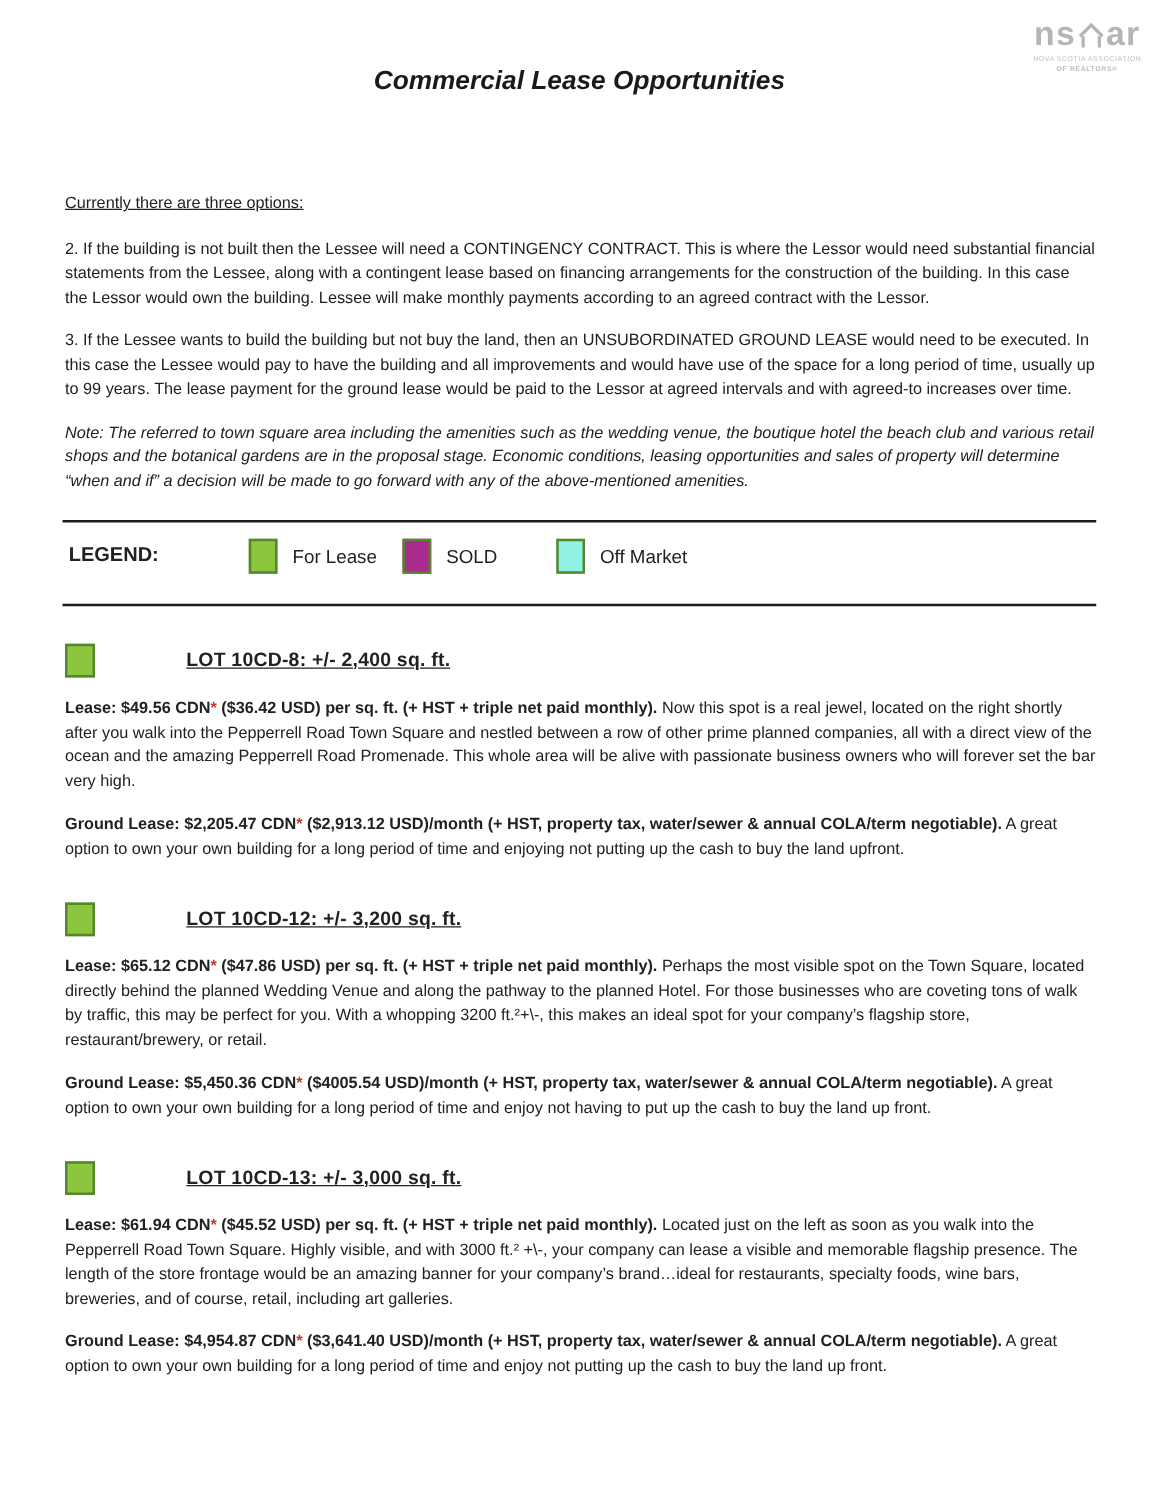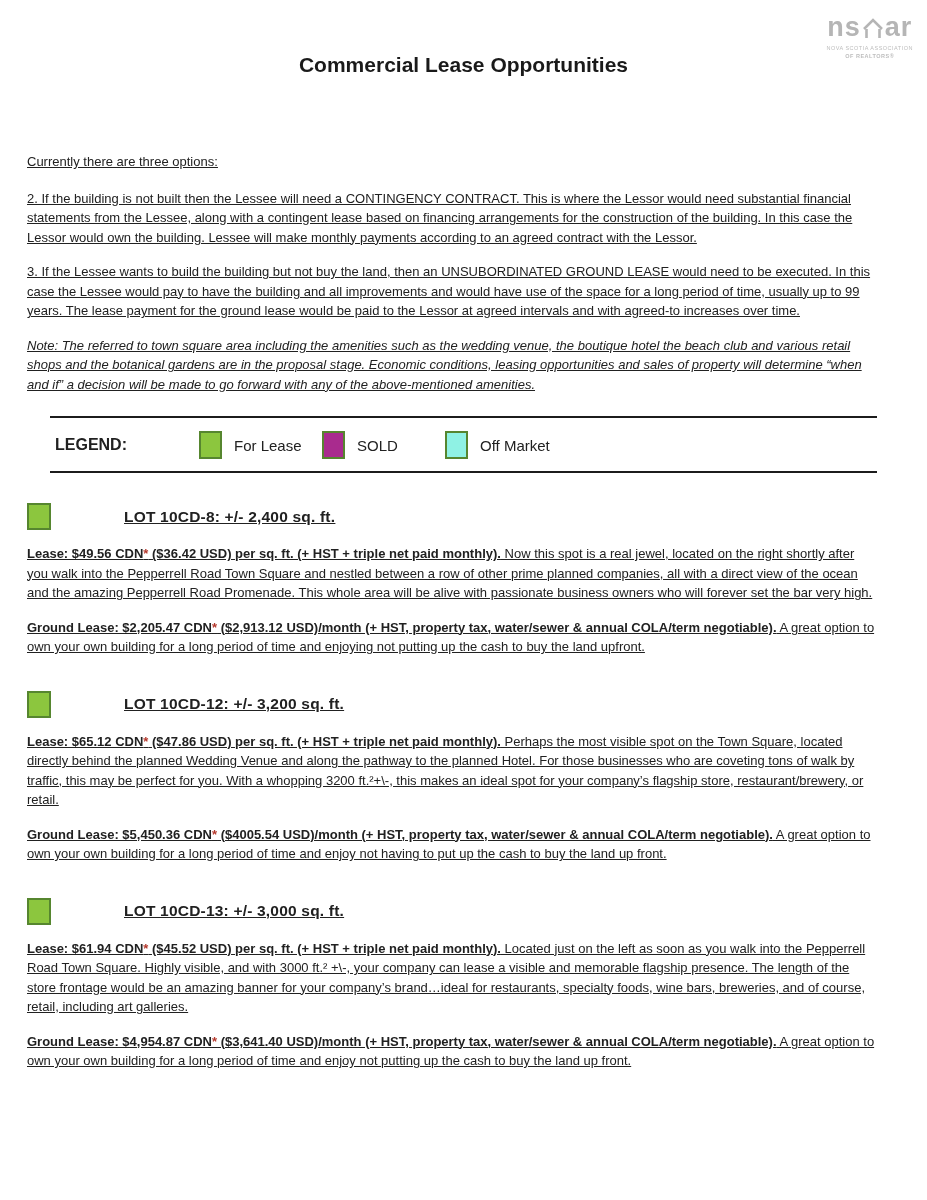--- a/index.html
+++ b/index.html
@@ -21,43 +21,43 @@
     color: #b3b3b3; font-size: 21px; letter-spacing: 1px;
     margin-top: 2px; font-weight: 400;
   }
   .realtor-word sup { font-size: 9px; }
 
   .title-block { text-align: center; padding-top: 44px; }
   .page-title {
     font-size: 34px; font-weight: 400; letter-spacing: 0px;
     color: #1a1a1a;
   }
-  .page-subtitle { font-size: 21px; font-weight: 700; margin-top: 9px; color: #1a1a1a; }
+  .page-subtitle { font-size: 21px; font-weight: 700; margin-top: 9px; color: #1a1a1a; font-style: italic; }
 
   .nsar-logo { position: absolute; right: 14px; top: 14px; text-align: center; color: #b5b5b5; }
   .nsar-wordmark { font-size: 27px; font-weight: 600; letter-spacing: 1px; display: flex; align-items: flex-end; justify-content: center; line-height: 1; }
   .nsar-wordmark svg { margin: 0 1px 1px 1px; }
   .nsar-tagline { font-size: 5.5px; letter-spacing: 0.5px; margin-top: 3px; line-height: 1.5; color: #bdbdbd; }
   .nsar-tagline .b { font-weight: 700; }
 
   
-  .content { padding: 0 50px 0 27px; text-decoration: underline; }
+  .content { padding: 0 50px 0 52px; }
   .content p { font-size: 13px; line-height: 1.5; margin: 0 0 15px 0; }
   .intro-heading { text-decoration: underline; margin-bottom: 17px !important; }
   .italic-note { font-style: italic; }
   .red-star { color: #b5382c; }
   .lead { font-weight: 700; }
   .lead .red-star { font-weight: 700; }
 
   
   .legend {
     margin: 22px 50px 0 50px;
     border-top: 2px solid #1c1c1c;
     border-bottom: 2px solid #1c1c1c;
-    padding: 13px 0 12px 5px;
+    padding: 13px 0 24px 5px;
     display: flex; align-items: center;
   }
   .legend-label { font-size: 16px; font-weight: 700; width: 128px; }
   .legend-item { display: flex; align-items: center; }
   .swatch {
     width: 23px; height: 28px;
     border: 2px solid #56862f;
     box-sizing: border-box;
   }
   .legend-item .swatch { margin-right: 12px; }

